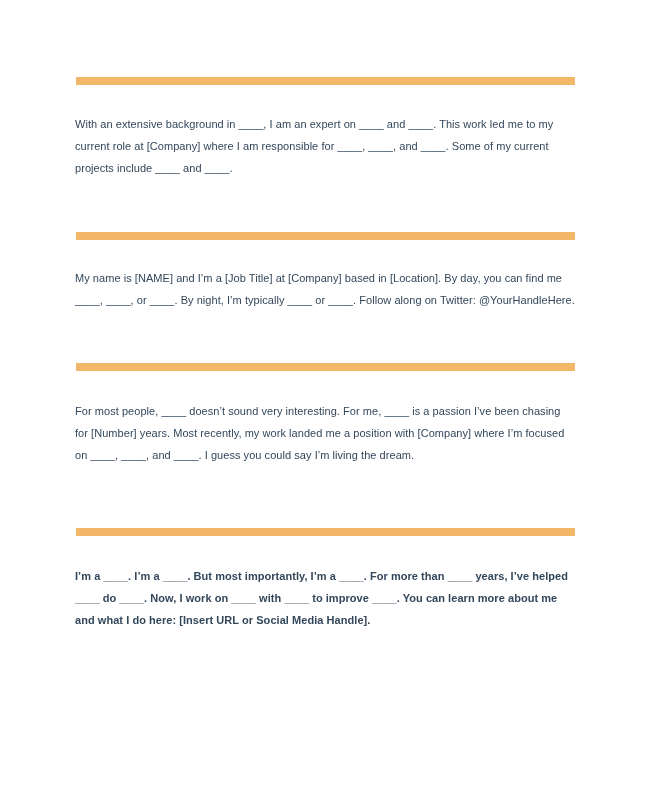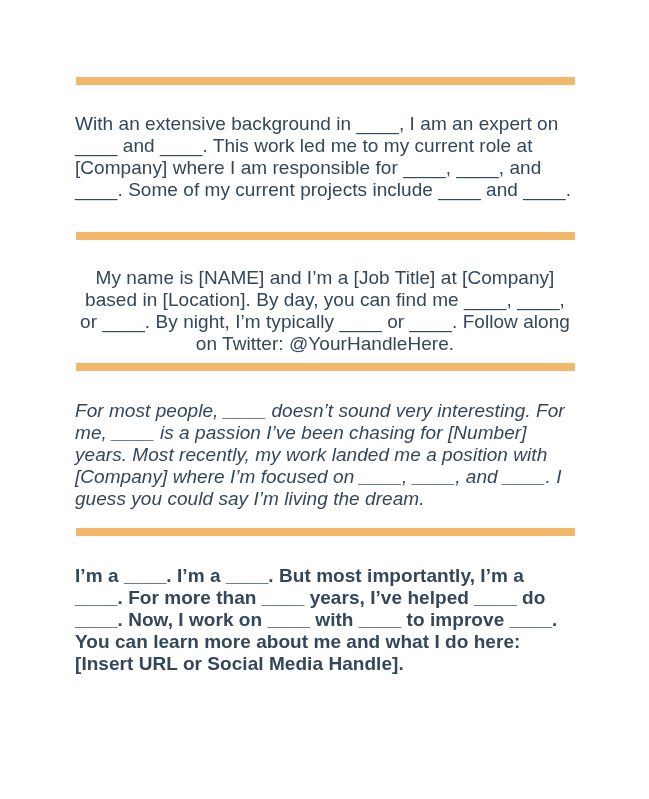--- a/index.html
+++ b/index.html
@@ -25,33 +25,33 @@
       left: 1px;
       width: 499px;
       height: 8px;
       background: #f2b769;
     }
     .bio {
       position: absolute;
       left: 0;
       width: 500px;
       margin: 0;
-      font-size: 19px;
+      font-size: 11px;
       line-height: 22px;
       letter-spacing: 0.05px;
       color: #33475b;
     }
     #s1 { top: 77px; }
     #s2 { top: 232px; }
     #s3 { top: 363px; }
     #s4 { top: 528px; }
     .divider { top: 0; }
     #s1 .bio { top: 36px; }
-    #s2 .bio { top: 35px; text-align: center; }
-    #s3 .bio { top: 37px; font-style: italic; }
+    #s2 .bio { top: 35px; }
+    #s3 .bio { top: 37px; }
     #s4 .bio { top: 37px; font-weight: bold; }
   </style>
 </head>
 <body>
 
 <div class="section" id="s1">
   <div class="divider"></div>
   <p class="bio">With an extensive background in ____, I am an expert on ____ and ____. This work led me to my current role at [Company] where I am responsible for ____, ____, and ____. Some of my current projects include ____ and ____.</p>
 </div>
 

